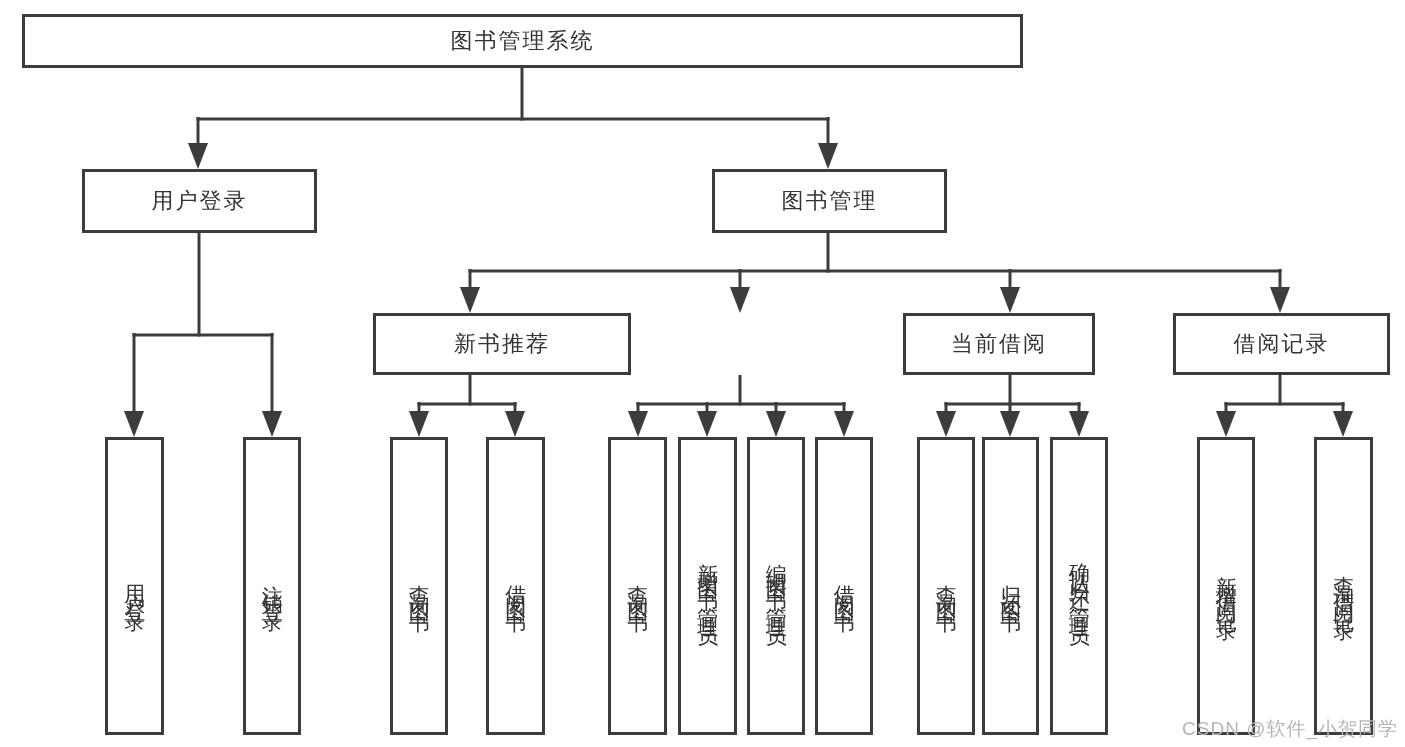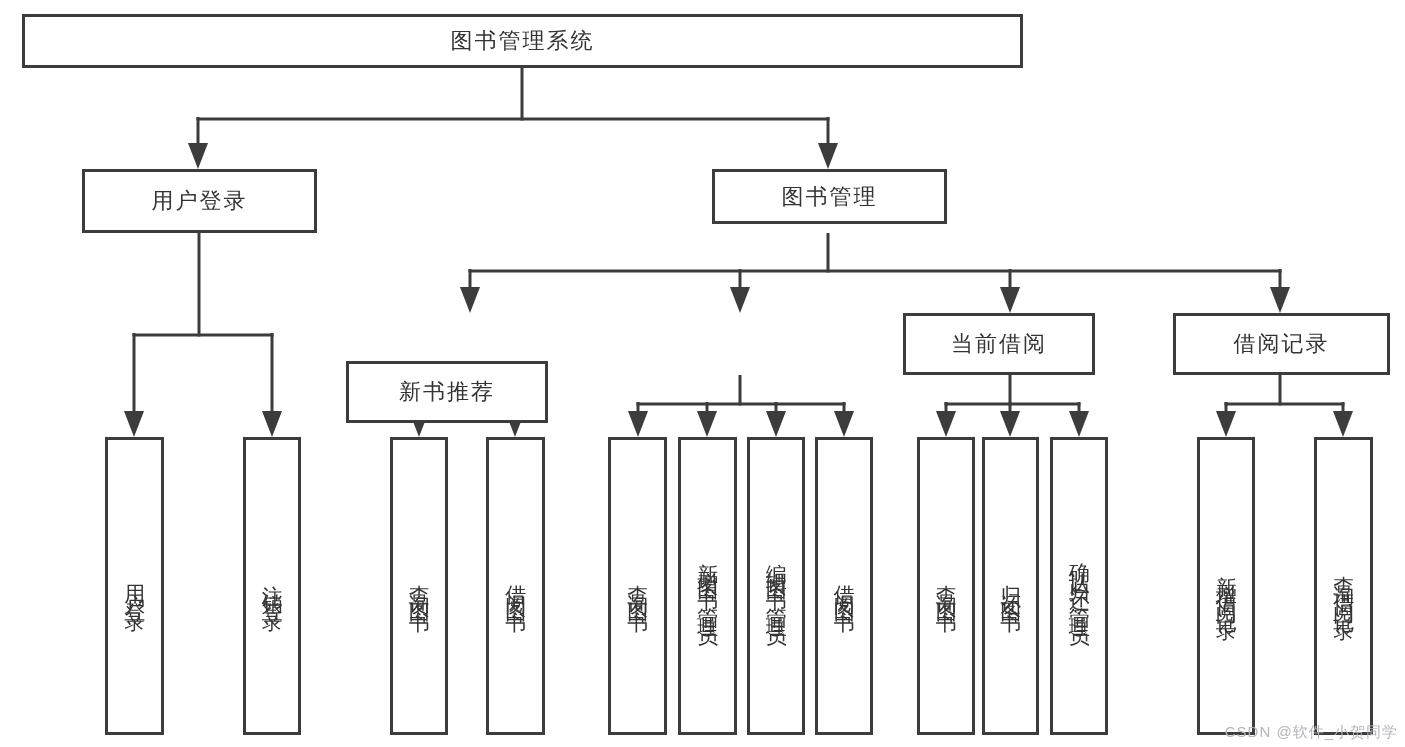--- a/index.html
+++ b/index.html
@@ -43,21 +43,21 @@
   .leaf .lbl {
     writing-mode: vertical-lr;
     letter-spacing: 9px;
     line-height: 1.25;
     white-space: nowrap;
   }
   #watermark {
     position: absolute;
     right: 7px;
     bottom: 5px;
-    font-size: 15px;
+    font-size: 19px;
     color: var(--watermark);
     letter-spacing: 1px;
     z-index: 3;
     white-space: nowrap;
   }
 </style>
 </head>
 <body>
 
 <div id="canvas">
@@ -138,25 +138,25 @@
     </g>
   </svg>
 
   <div class="node" style="left:22px; top:14px; width:1001px; height:54px;">
     <span class="lbl">图书管理系统</span>
   </div>
 
   <div class="node" style="left:82px; top:169px; width:235px; height:64px;">
     <span class="lbl">用户登录</span>
   </div>
-  <div class="node" style="left:712px; top:169px; width:235px; height:55px;">
+  <div class="node" style="left:712px; top:169px; width:235px; height:64px;">
     <span class="lbl">图书管理</span>
   </div>
 
-  <div class="node" style="left:346px; top:313px; width:202px; height:62px;margin-top:48px;">
+  <div class="node" style="left:373px; top:313px; width:258px; height:62px;">
     <span class="lbl">新书推荐</span>
   </div>
   <div class="node" style="left:903px; top:313px; width:192px; height:62px;">
     <span class="lbl">当前借阅</span>
   </div>
   <div class="node" style="left:1173px; top:313px; width:217px; height:62px;">
     <span class="lbl">借阅记录</span>
   </div>
 
   <div class="node leaf" style="left:105px; top:437px; width:59px; height:298px;">

